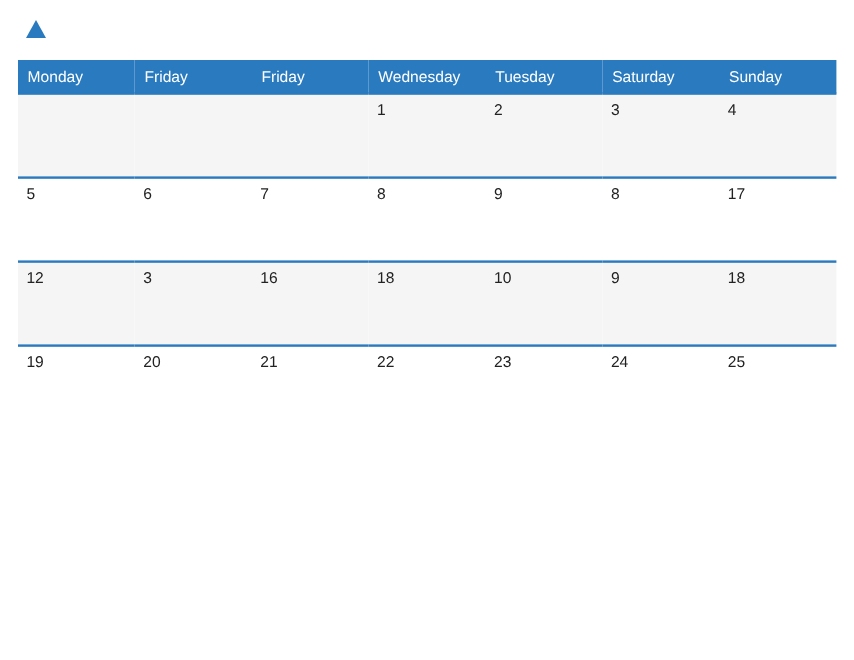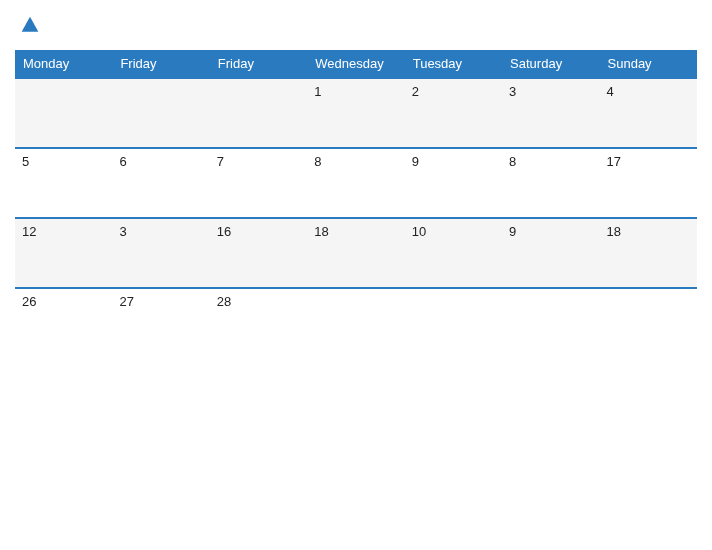--- a/index.html
+++ b/index.html
@@ -147,23 +147,23 @@
         <tr>
           <td><span class="day-num">12</span></td>
           <td><span class="day-num">3</span></td>
           <td><span class="day-num">16</span></td>
           <td><span class="day-num">18</span></td>
           <td><span class="day-num">10</span></td>
           <td><span class="day-num">9</span></td>
           <td><span class="day-num">18</span></td>
         </tr>
         <tr>
-          <td><span class="day-num">26</span></td>
-          <td><span class="day-num">27</span></td>
-          <td><span class="day-num">28</span></td>
-          <td></td>
-          <td></td>
-          <td></td>
-          <td></td>
+          <td><span class="day-num">19</span></td>
+          <td><span class="day-num">20</span></td>
+          <td><span class="day-num">21</span></td>
+          <td><span class="day-num">22</span></td>
+          <td><span class="day-num">23</span></td>
+          <td><span class="day-num">24</span></td>
+          <td><span class="day-num">25</span></td>
         </tr>
       </tbody>
   </table>
 </div>
 
 </body></html>

